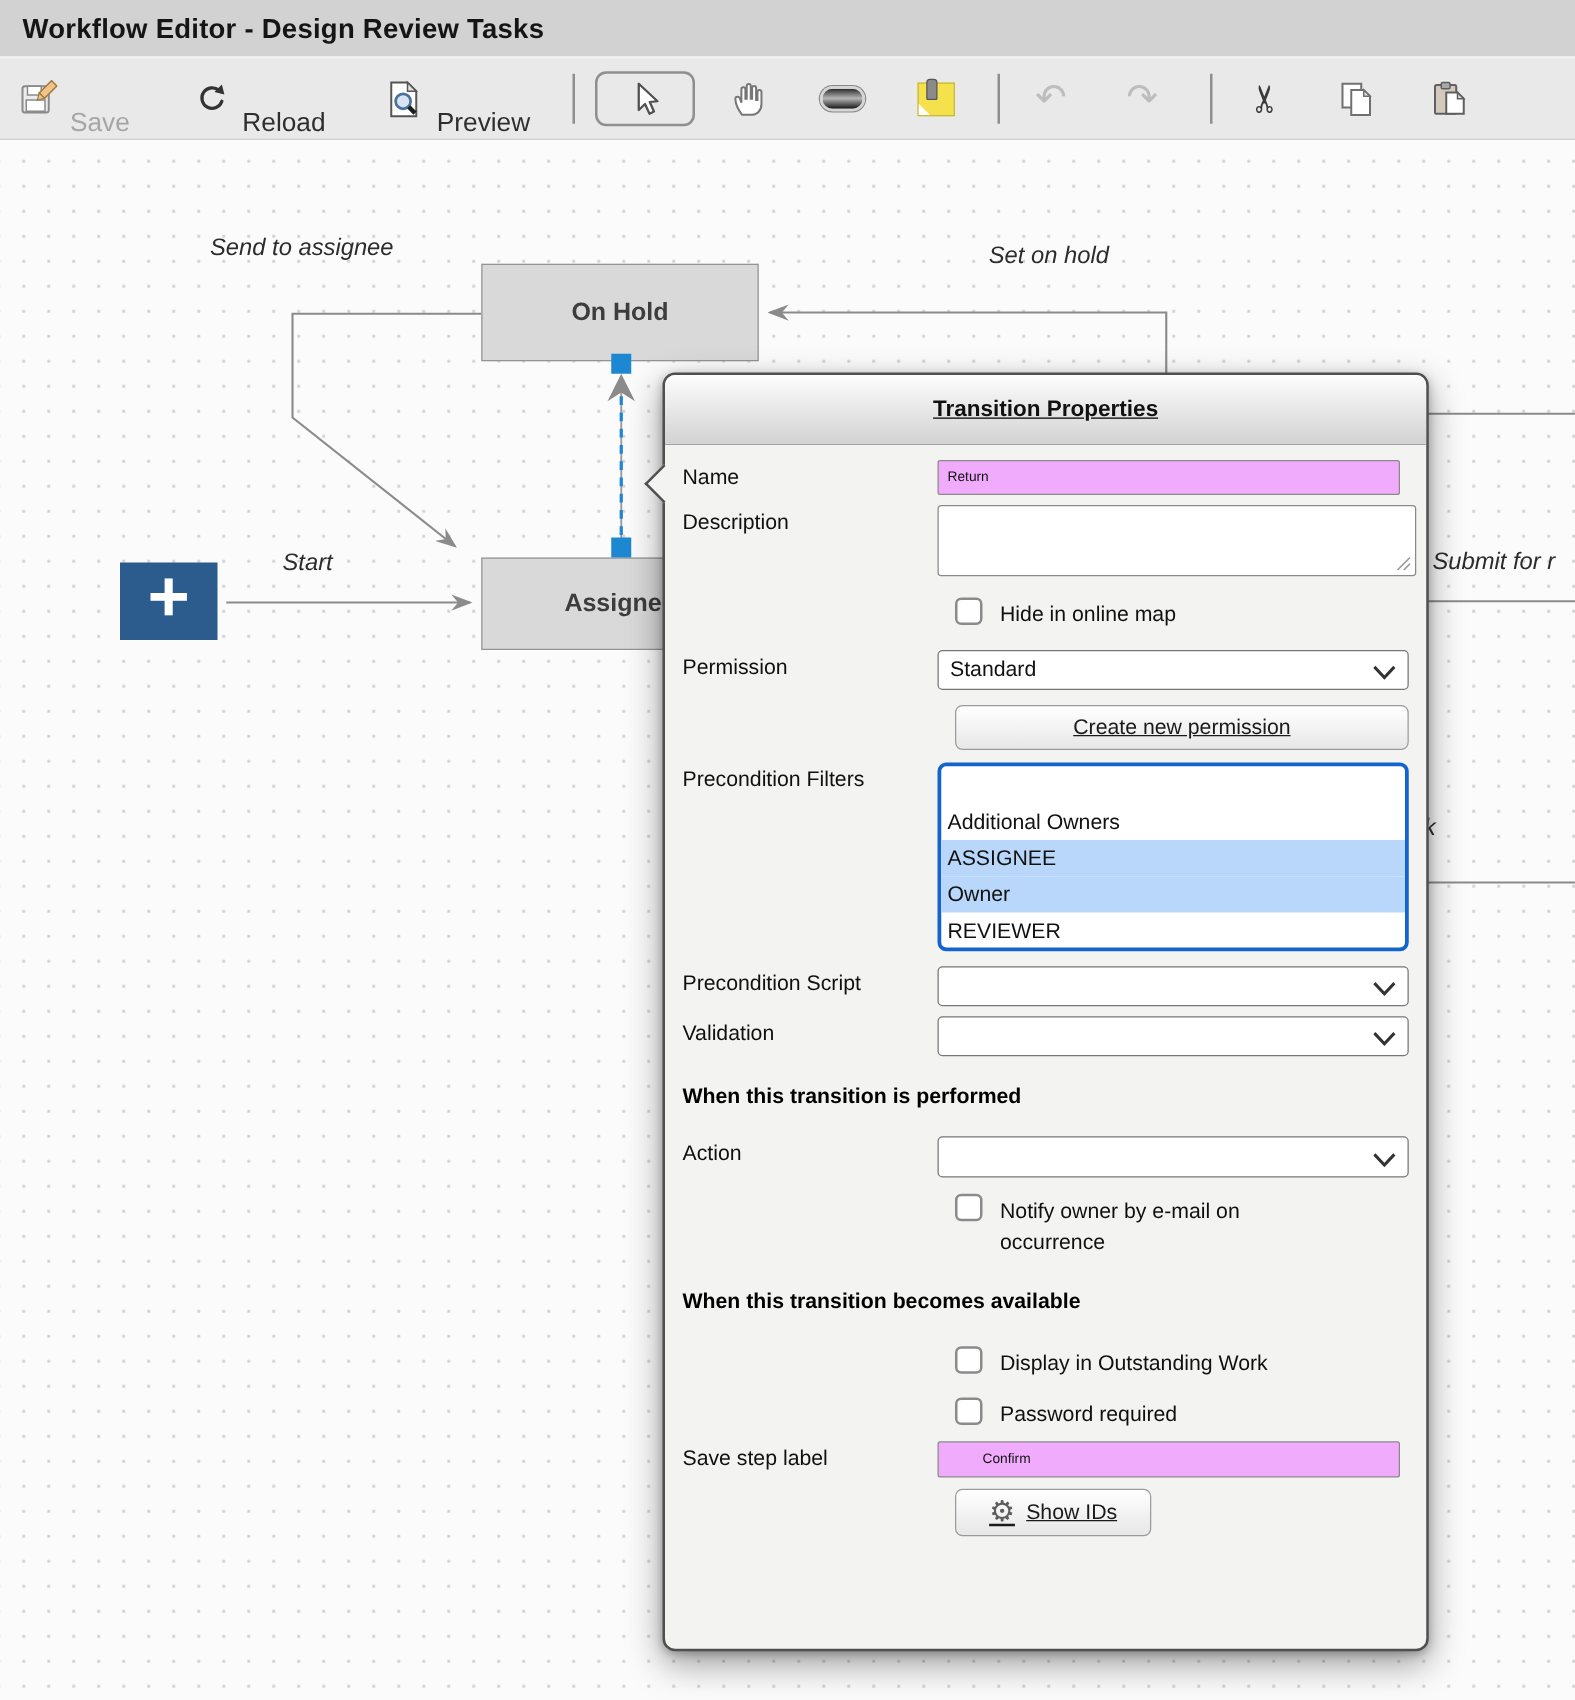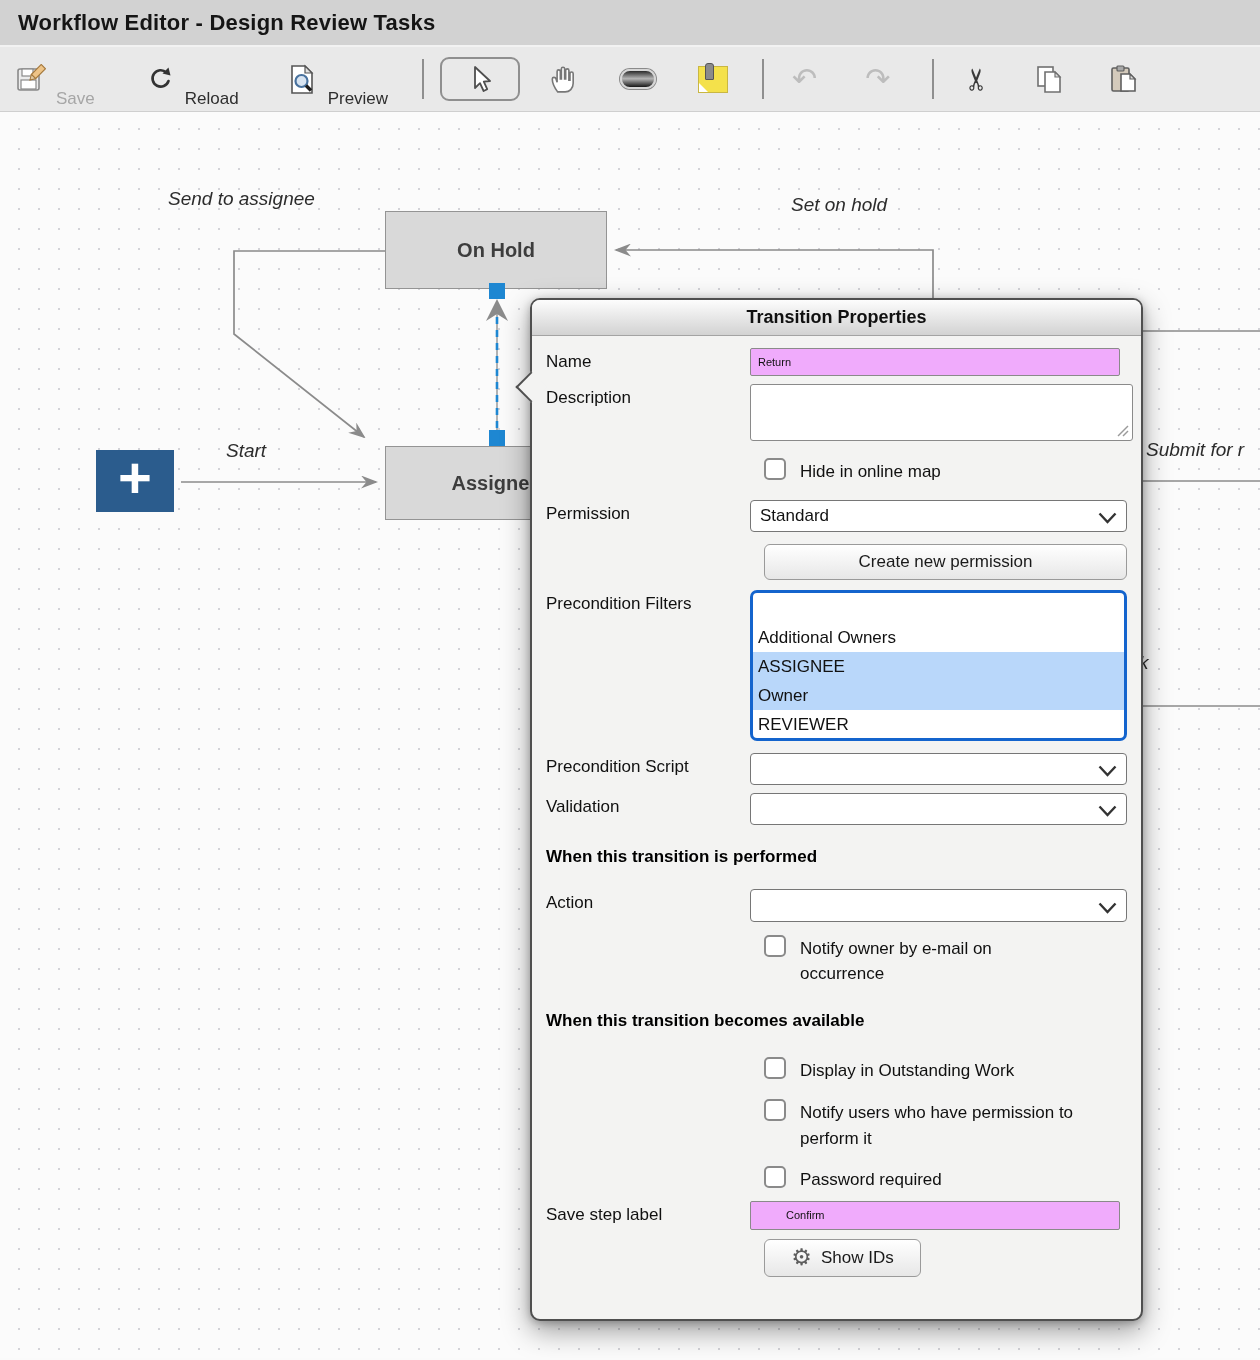--- a/index.html
+++ b/index.html
@@ -8,21 +8,21 @@
 
   
   .titlebar { height:47px; background:#d2d2d2; display:flex; align-items:center;
               padding-left:18px; border-bottom:2px solid #f2f2f2; }
   .titlebar span { font-size:22px; font-weight:bold; color:#151515; letter-spacing:.2px; }
 
   
   .toolbar { height:65px; background:#e9e9e9; display:flex; align-items:center;
              border-bottom:1px solid #cfcfcf; }
   .tgroup { display:flex; align-items:center; gap:10px; cursor:pointer; }
-  .tgroup .tlabel { font-size:17px; color:#2e2e2e;margin-top:39px; }
+  .tgroup .tlabel { font-size:21px; color:#2e2e2e;margin-top:39px; }
   .tgroup.disabled .tlabel { color:#a6a6a6; }
   .tsep { width:2px; height:40px; background:#8f8f8f; }
   .toolbtn { display:flex; align-items:center; justify-content:center; cursor:pointer; }
   .toolbtn.selected { width:80px; height:44px; border:2px solid #8f8f8f; border-radius:9px; }
   .glyph { font-size:30px; line-height:1; color:#3e3e3e; }
   .glyph.dim { color:#bdbdbd; }
   .cutglyph { display:inline-block; transform:rotate(-90deg); font-size:30px; color:#3a3a3a; }
   .nodepill { width:36px; height:20px; border-radius:10px;
               background:linear-gradient(180deg,#2a2a2a,#b5b5b5 48%,#161616);
               border:2px solid #d6d6d6; box-shadow:0 0 0 1px #8a8a8a; }
@@ -52,41 +52,41 @@
 
   .handle { position:absolute; width:16px; height:16px; background:#1e87d2; z-index:3; }
 
   
   .dialog { position:absolute; left:530px; top:186px; width:613px; height:1023px;
             background:#f3f3f2; border:2px solid #4f4f4f; border-radius:10px;
             box-shadow:0 10px 28px rgba(0,0,0,.38), 0 2px 8px rgba(0,0,0,.25); z-index:5; }
   .notch { position:absolute; left:-12px; top:76px; width:22px; height:22px; background:#f3f3f2;
            border-left:2px solid #4f4f4f; border-bottom:2px solid #4f4f4f;
            transform:rotate(45deg); }
-  .dlg-header { height:36px; background:linear-gradient(#fdfdfd,#d2d2d2);
+  .dlg-header { height:56px; background:linear-gradient(#fdfdfd,#d2d2d2);
                 border-bottom:1px solid #a3a3a3; border-radius:8px 8px 0 0;
-                display:flex; align-items:center; justify-content:center; }
+                display:flex; align-items:center; justify-content:center;text-decoration:underline; }
   .dlg-header span { font-size:18px; font-weight:bold; color:#111; }
   .dlg-body { padding:10px 14px 0 14px; }
   .frow { display:flex; }
   .flabel { width:204px; font-size:17px; color:#101010; padding-top:4px; flex-shrink:0; }
   .fctrl { width:383px; }
   .tinput { width:370px; height:28px; border:1.5px solid #8a8a8a; border-radius:2px;
             background:#f0abfc; font-family:"Liberation Sans",sans-serif; font-size:11px;
             padding:0 7px; color:#111; }
   .tarea { position:relative; width:383px; height:57px; border:1.5px solid #8a8a8a;
            border-radius:3px; background:#fff; }
   .tarea svg { position:absolute; right:2px; bottom:2px; }
   .sel { position:relative; width:377px; height:32px; border:1.5px solid #767676; border-radius:4px;
          background:#fff; display:flex; align-items:center; padding:0 30px 0 9px;
          font-size:17px; color:#111; cursor:pointer; }
   .sel svg { position:absolute; right:9px; top:11px; }
   .btn { width:377px; height:36px; border:1.5px solid #9a9a9a; border-radius:6px;
          background:linear-gradient(#ffffff,#e7e7e7); font-size:17px; color:#1a1a1a;
-         display:flex; align-items:center; justify-content:center; cursor:pointer; }
+         display:flex; align-items:center; justify-content:center; cursor:pointer;text-decoration:underline; }
   .cbrow { display:flex; margin-left:218px; }
   .cb { width:22px; height:22px; background:#fff; border:2px solid #8a8a8a; border-radius:5px;
         flex-shrink:0; cursor:pointer; }
   .cblabel { font-size:17px; color:#101010; margin-left:14px; padding-top:1px; line-height:1.5; }
   .heading { font-size:17px; font-weight:bold; color:#000; }
   .listbox { width:377px; height:151px; background:#fff; border:3px solid #1464cd; border-radius:7px;
              overflow:hidden; padding-top:1px; }
   .opt { height:29px; line-height:29px; font-size:17px; color:#111; padding-left:5px; cursor:pointer; }
   .opt.hl { background:#b9d7fa; }
   .btn.showids { width:157px; height:38px; gap:9px; }
@@ -334,24 +334,20 @@
         <div class="cblabel" style="width:255px">Notify owner by e-mail on occurrence</div>
       </div>
 
       <div class="heading" style="margin-top:24px">When this transition becomes available</div>
 
       <div class="cbrow" style="margin-top:26px">
         <div class="cb"></div>
         <div class="cblabel">Display in Outstanding Work</div>
       </div>
 
-      <div class="cbrow" style="margin-top:16px">
-        <div class="cb"></div>
-        <div class="cblabel" style="width:330px">Notify users who have permission to perform it</div>
-      </div>
 
       <div class="cbrow" style="margin-top:15px">
         <div class="cb"></div>
         <div class="cblabel">Password required</div>
       </div>
 
 
       <div class="frow" style="margin-top:8px">
         <div class="flabel">Save step label</div>
         <div class="fctrl">

